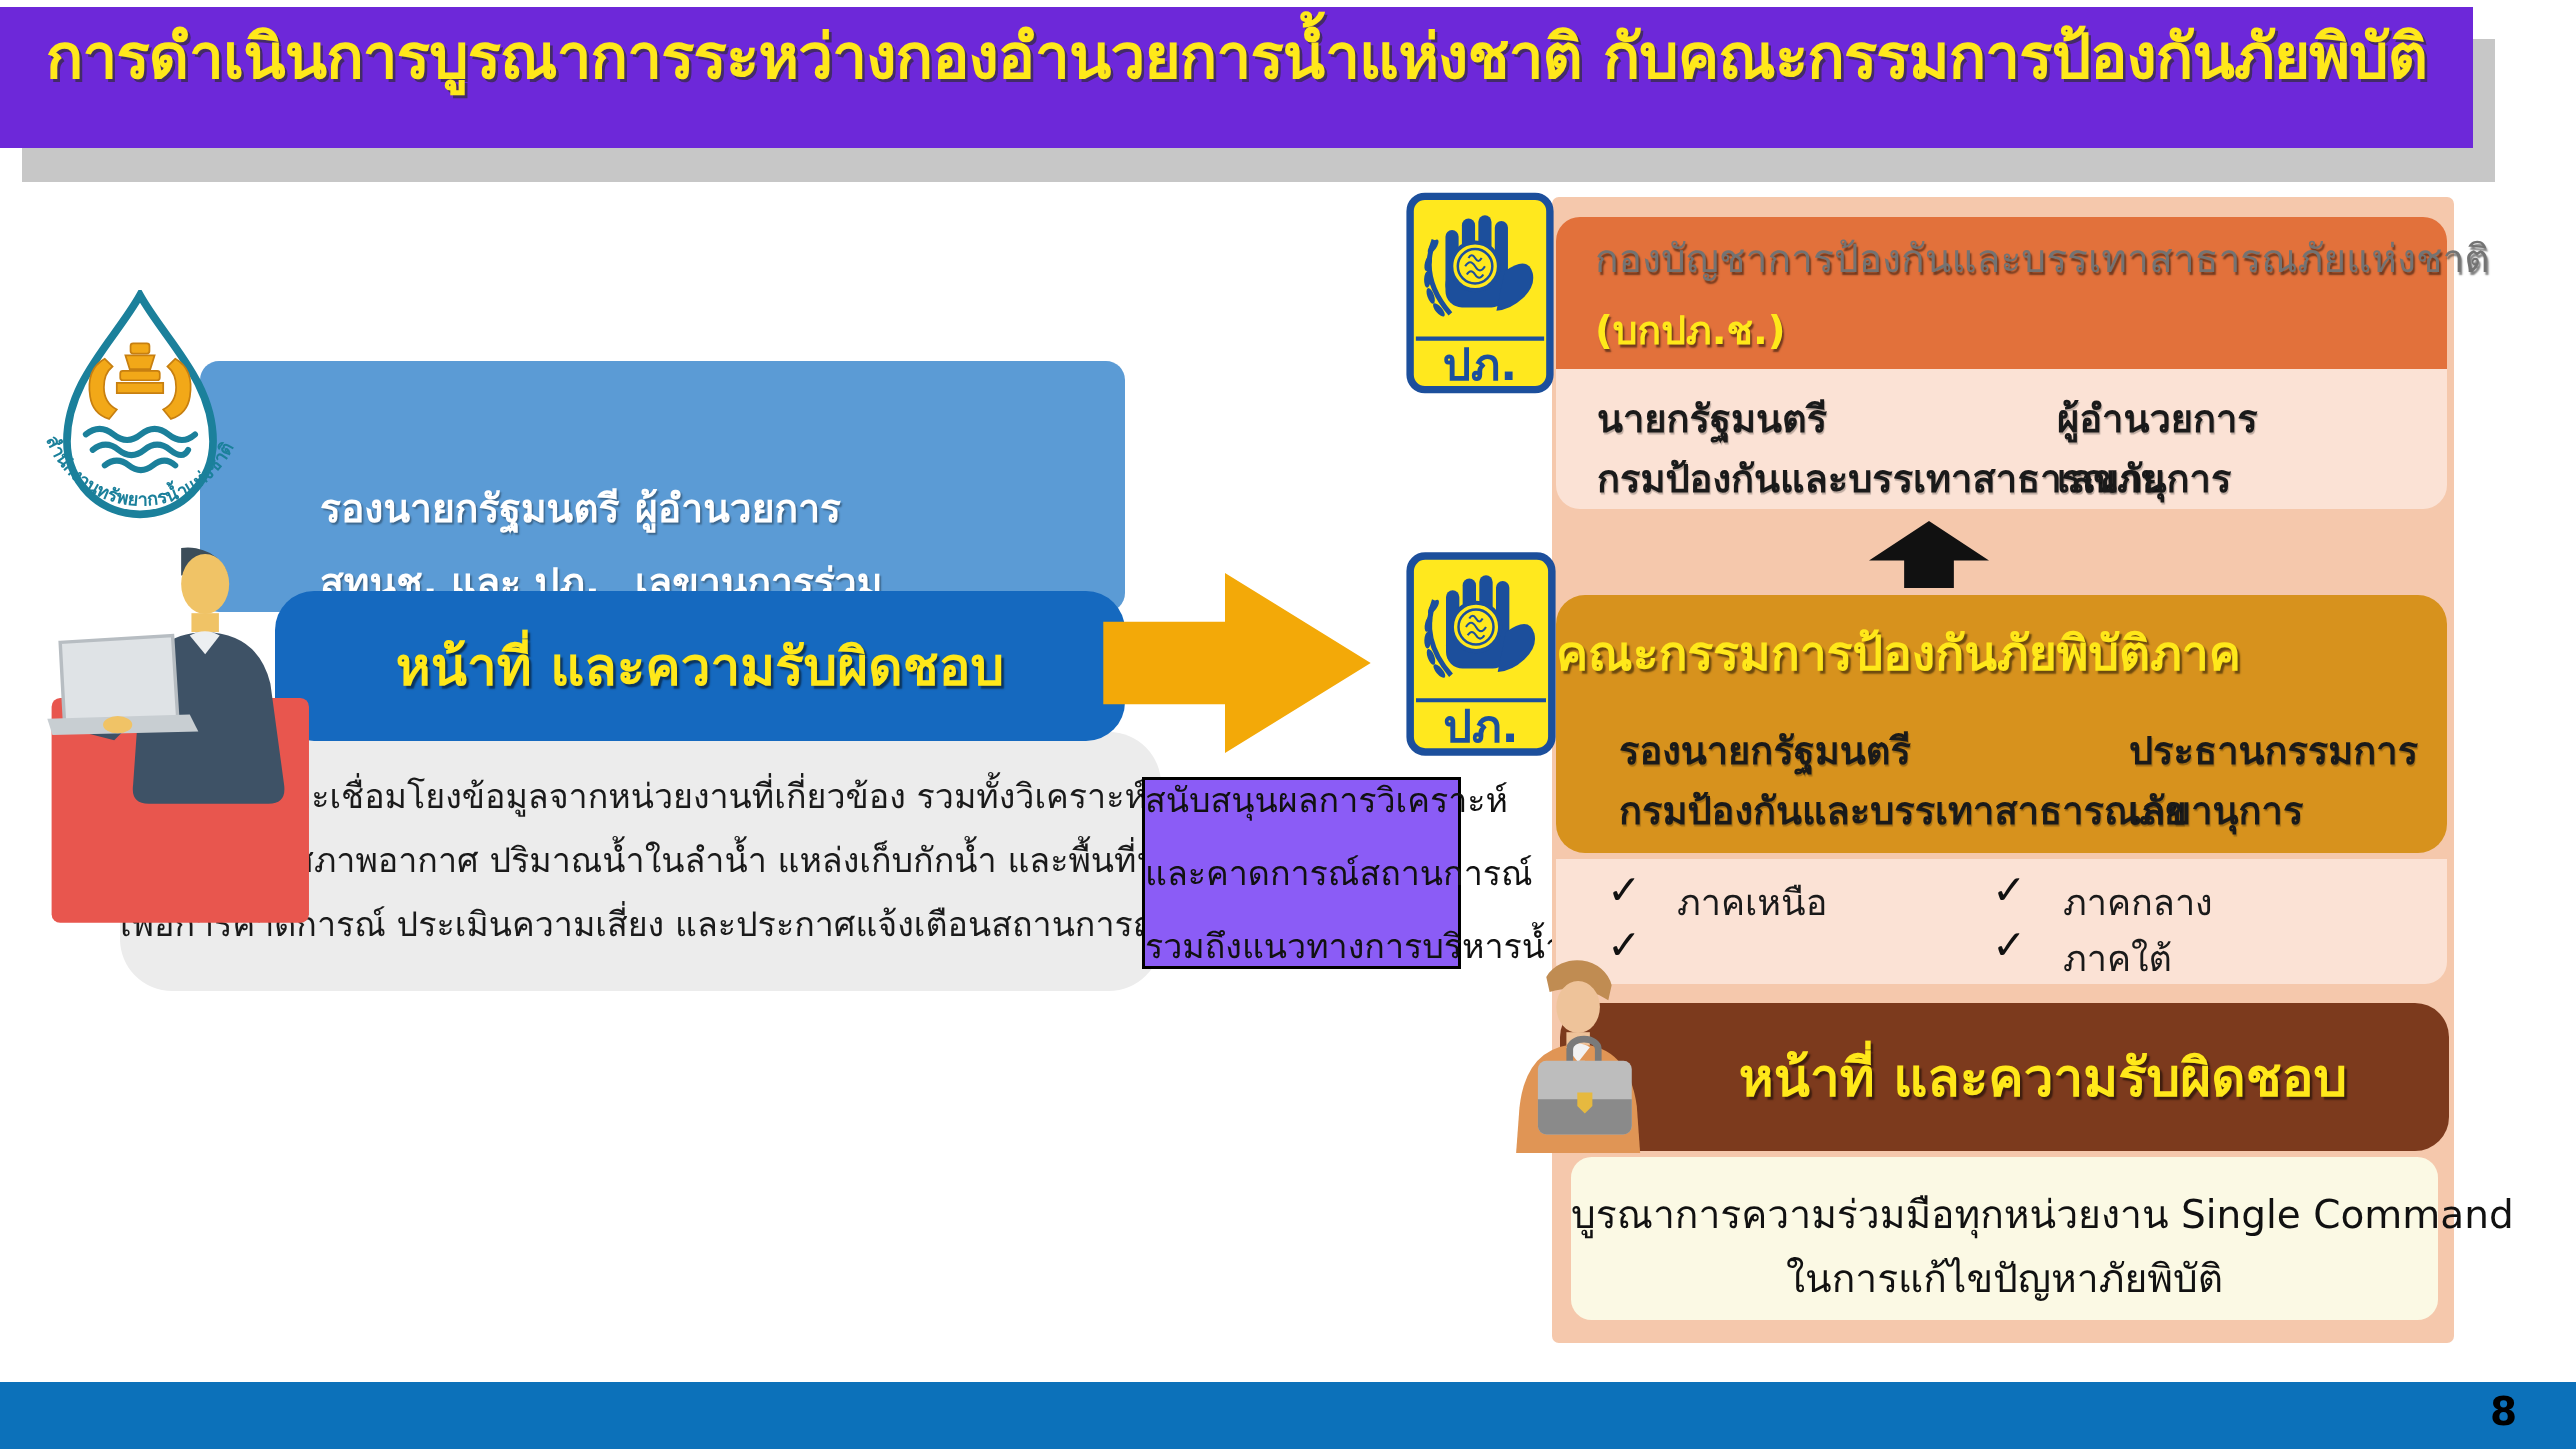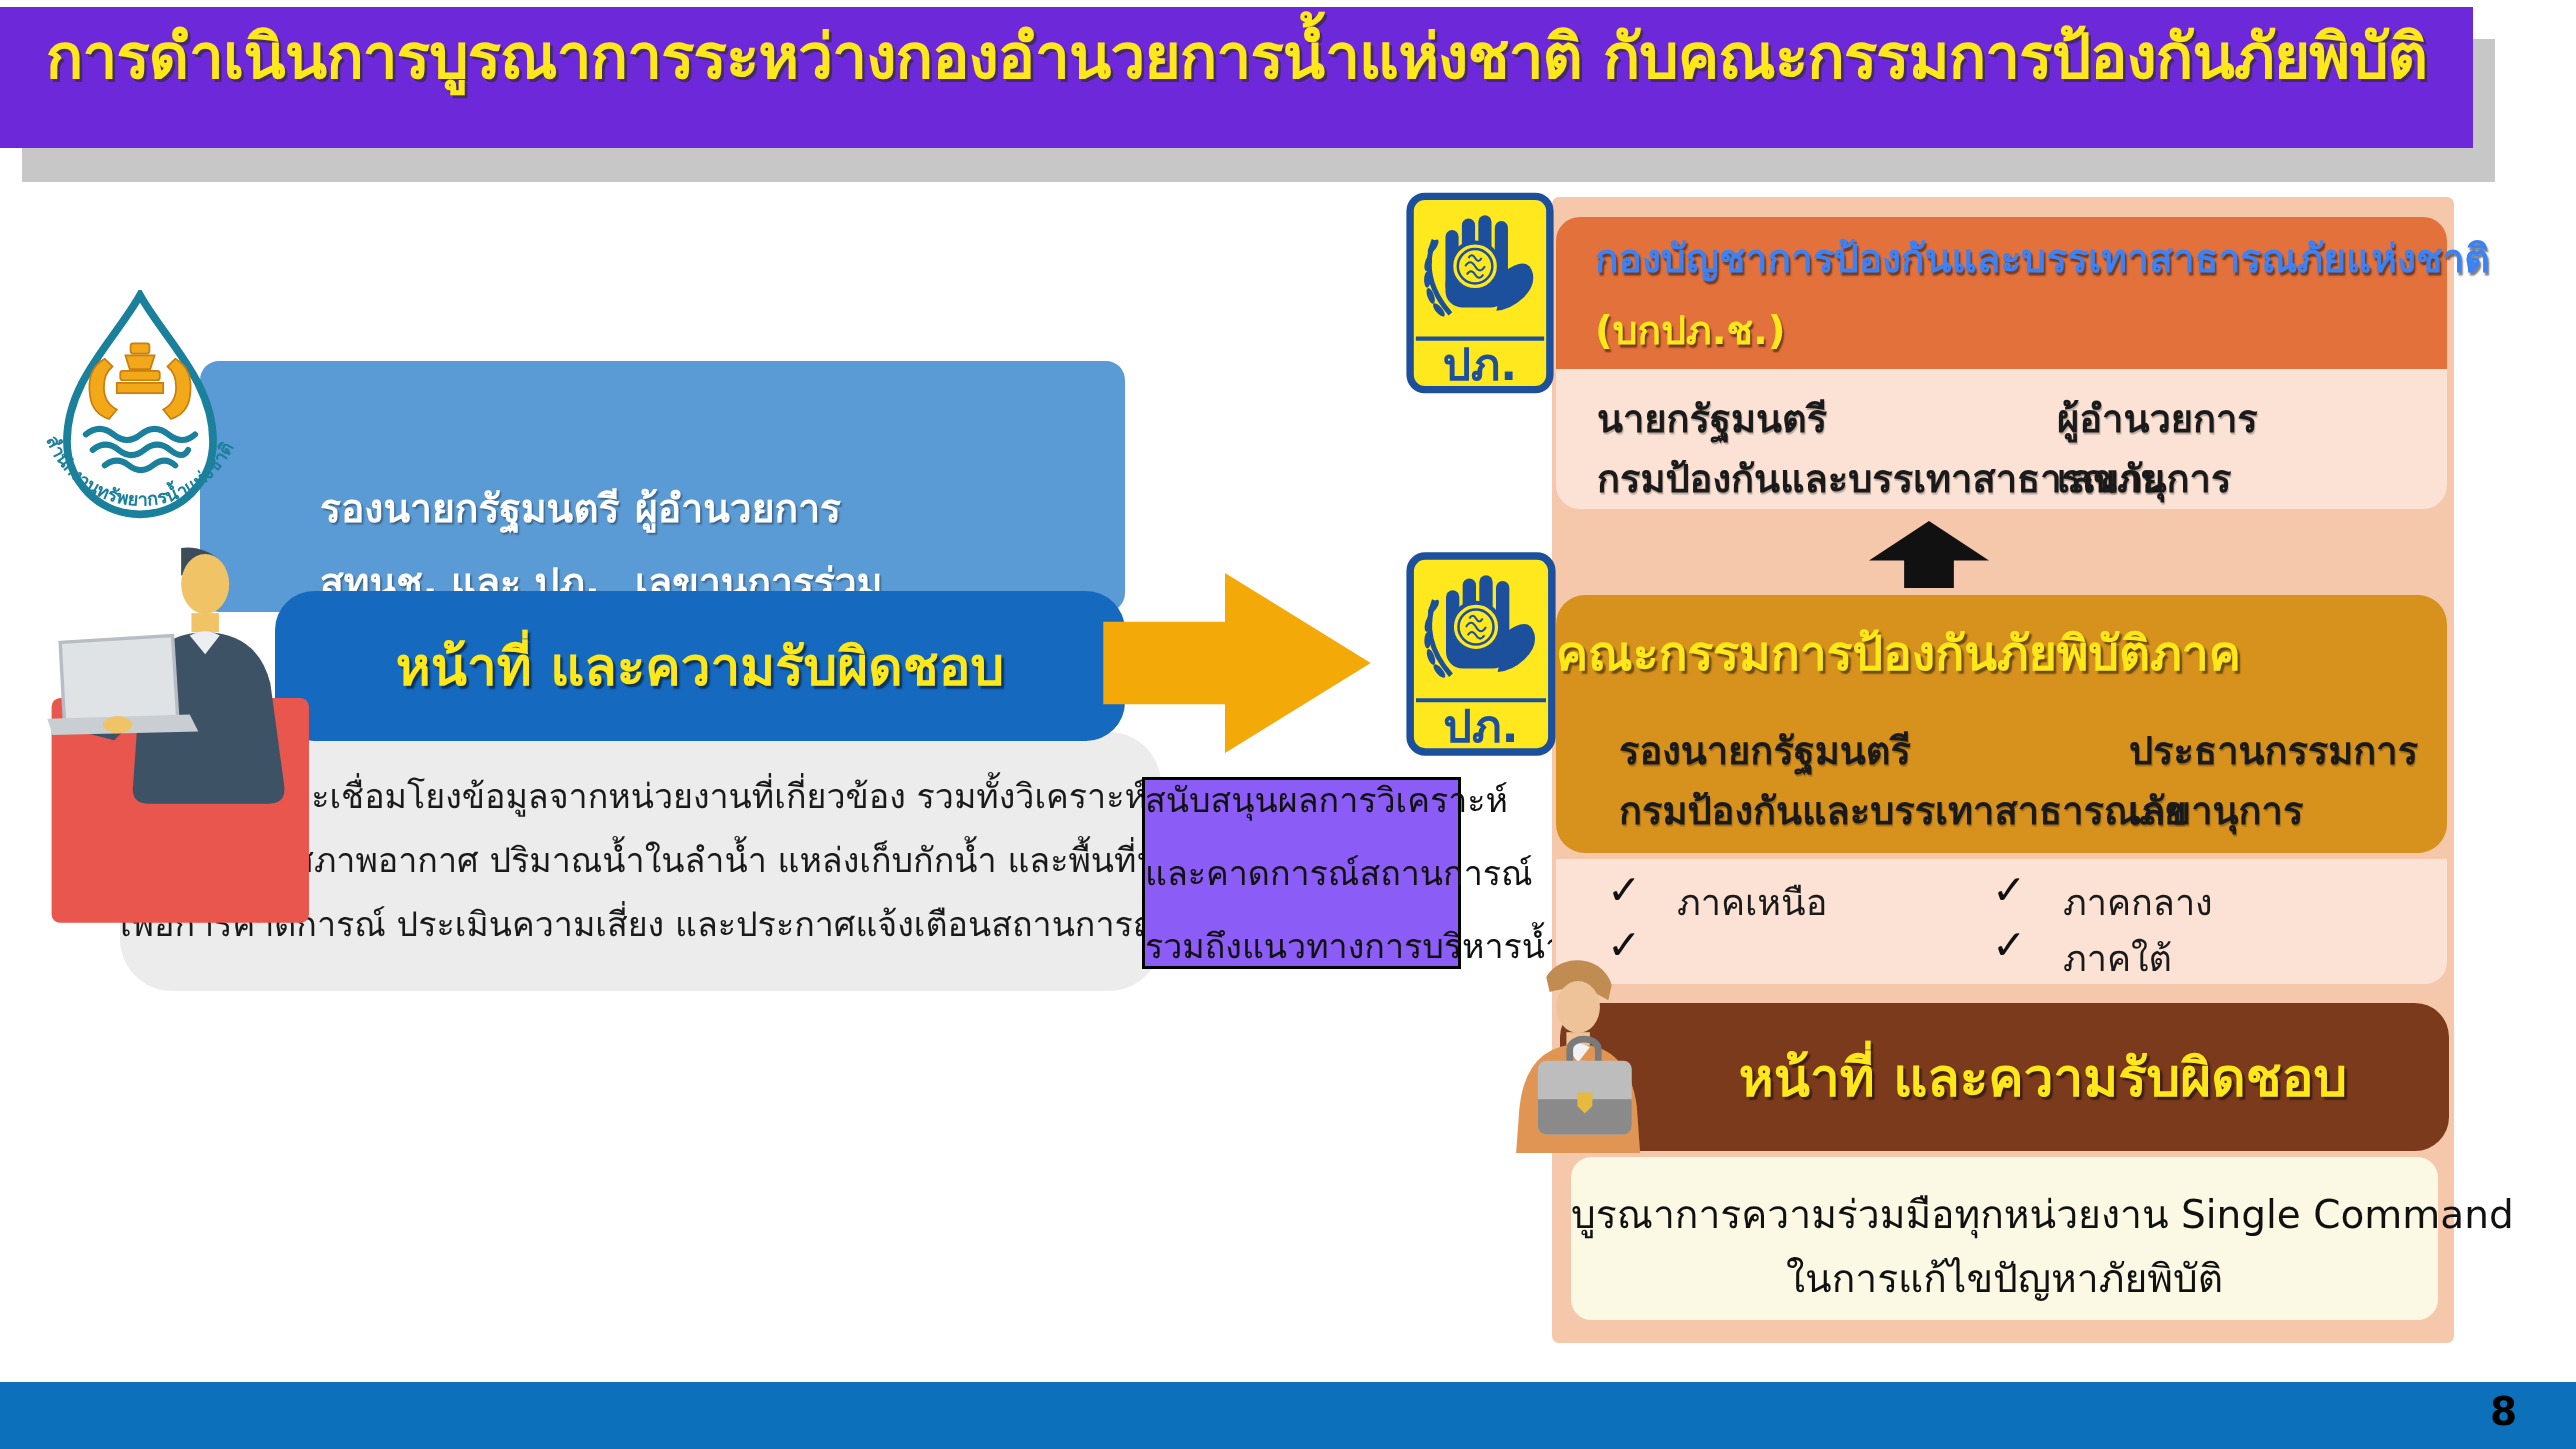--- a/index.html
+++ b/index.html
@@ -26,21 +26,21 @@
   .gray-line{width:1041px;text-align:center;color:#1a1a1a;font-size:34px;font-weight:500;white-space:nowrap;}
 
   
   .support-box{left:1142px;top:777px;width:319px;height:192px;background:#8b5cf6;border:3.4px solid #000;
                box-sizing:border-box;display:flex;flex-direction:column;justify-content:center;gap:19px;}
   .support-line{text-align:center;color:#111;font-size:34px;font-weight:500;white-space:nowrap;}
 
   
   .panel{left:1552px;top:197px;width:902px;height:1146px;background:#f5c8ac;border-radius:6.9px;}
   .hq-header{left:1556px;top:217px;width:891px;height:152px;background:#e2713b;border-radius:24px 24px 0 0;}
-  .hq-title1{left:1595px;top:227px;width:841px;color:#3b82f6;font-size:39px;font-weight:bold;
+  .hq-title1{left:1595px;top:227px;width:841px;color:#737373;font-size:39px;font-weight:normal;
              text-shadow:1.7px 2.6px 1.7px rgba(0,0,0,.5);white-space:nowrap;}
   .hq-title2{left:1595px;top:299px;color:#ffe81a;font-size:39px;font-weight:bold;
              text-shadow:1.7px 2.6px 1.7px rgba(0,0,0,.5);}
   .hq-rows{left:1556px;top:369px;width:891px;height:140px;background:#fbe2d5;border-radius:0 0 24px 24px;}
   .blabel{color:#1a1a1a;font-size:38px;font-weight:600;text-shadow:0.9px 1.7px 0.9px rgba(0,0,0,.25);white-space:nowrap;}
   .regional-box{left:1556px;top:595px;width:891px;height:258px;background:#d7921d;border-radius:29px;}
   .regional-title{left:1556px;top:615px;width:891px;color:#ffe81a;font-size:48px;
                   font-weight:bold;text-shadow:2.6px 2.6px 1.7px rgba(0,0,0,.5);white-space:nowrap;}
   .regions-box{left:1556px;top:859px;width:891px;height:125px;background:#fbe2d5;border-radius:0 0 22px 22px;}
   .check{color:#111;font-size:41px;font-weight:bold;}

